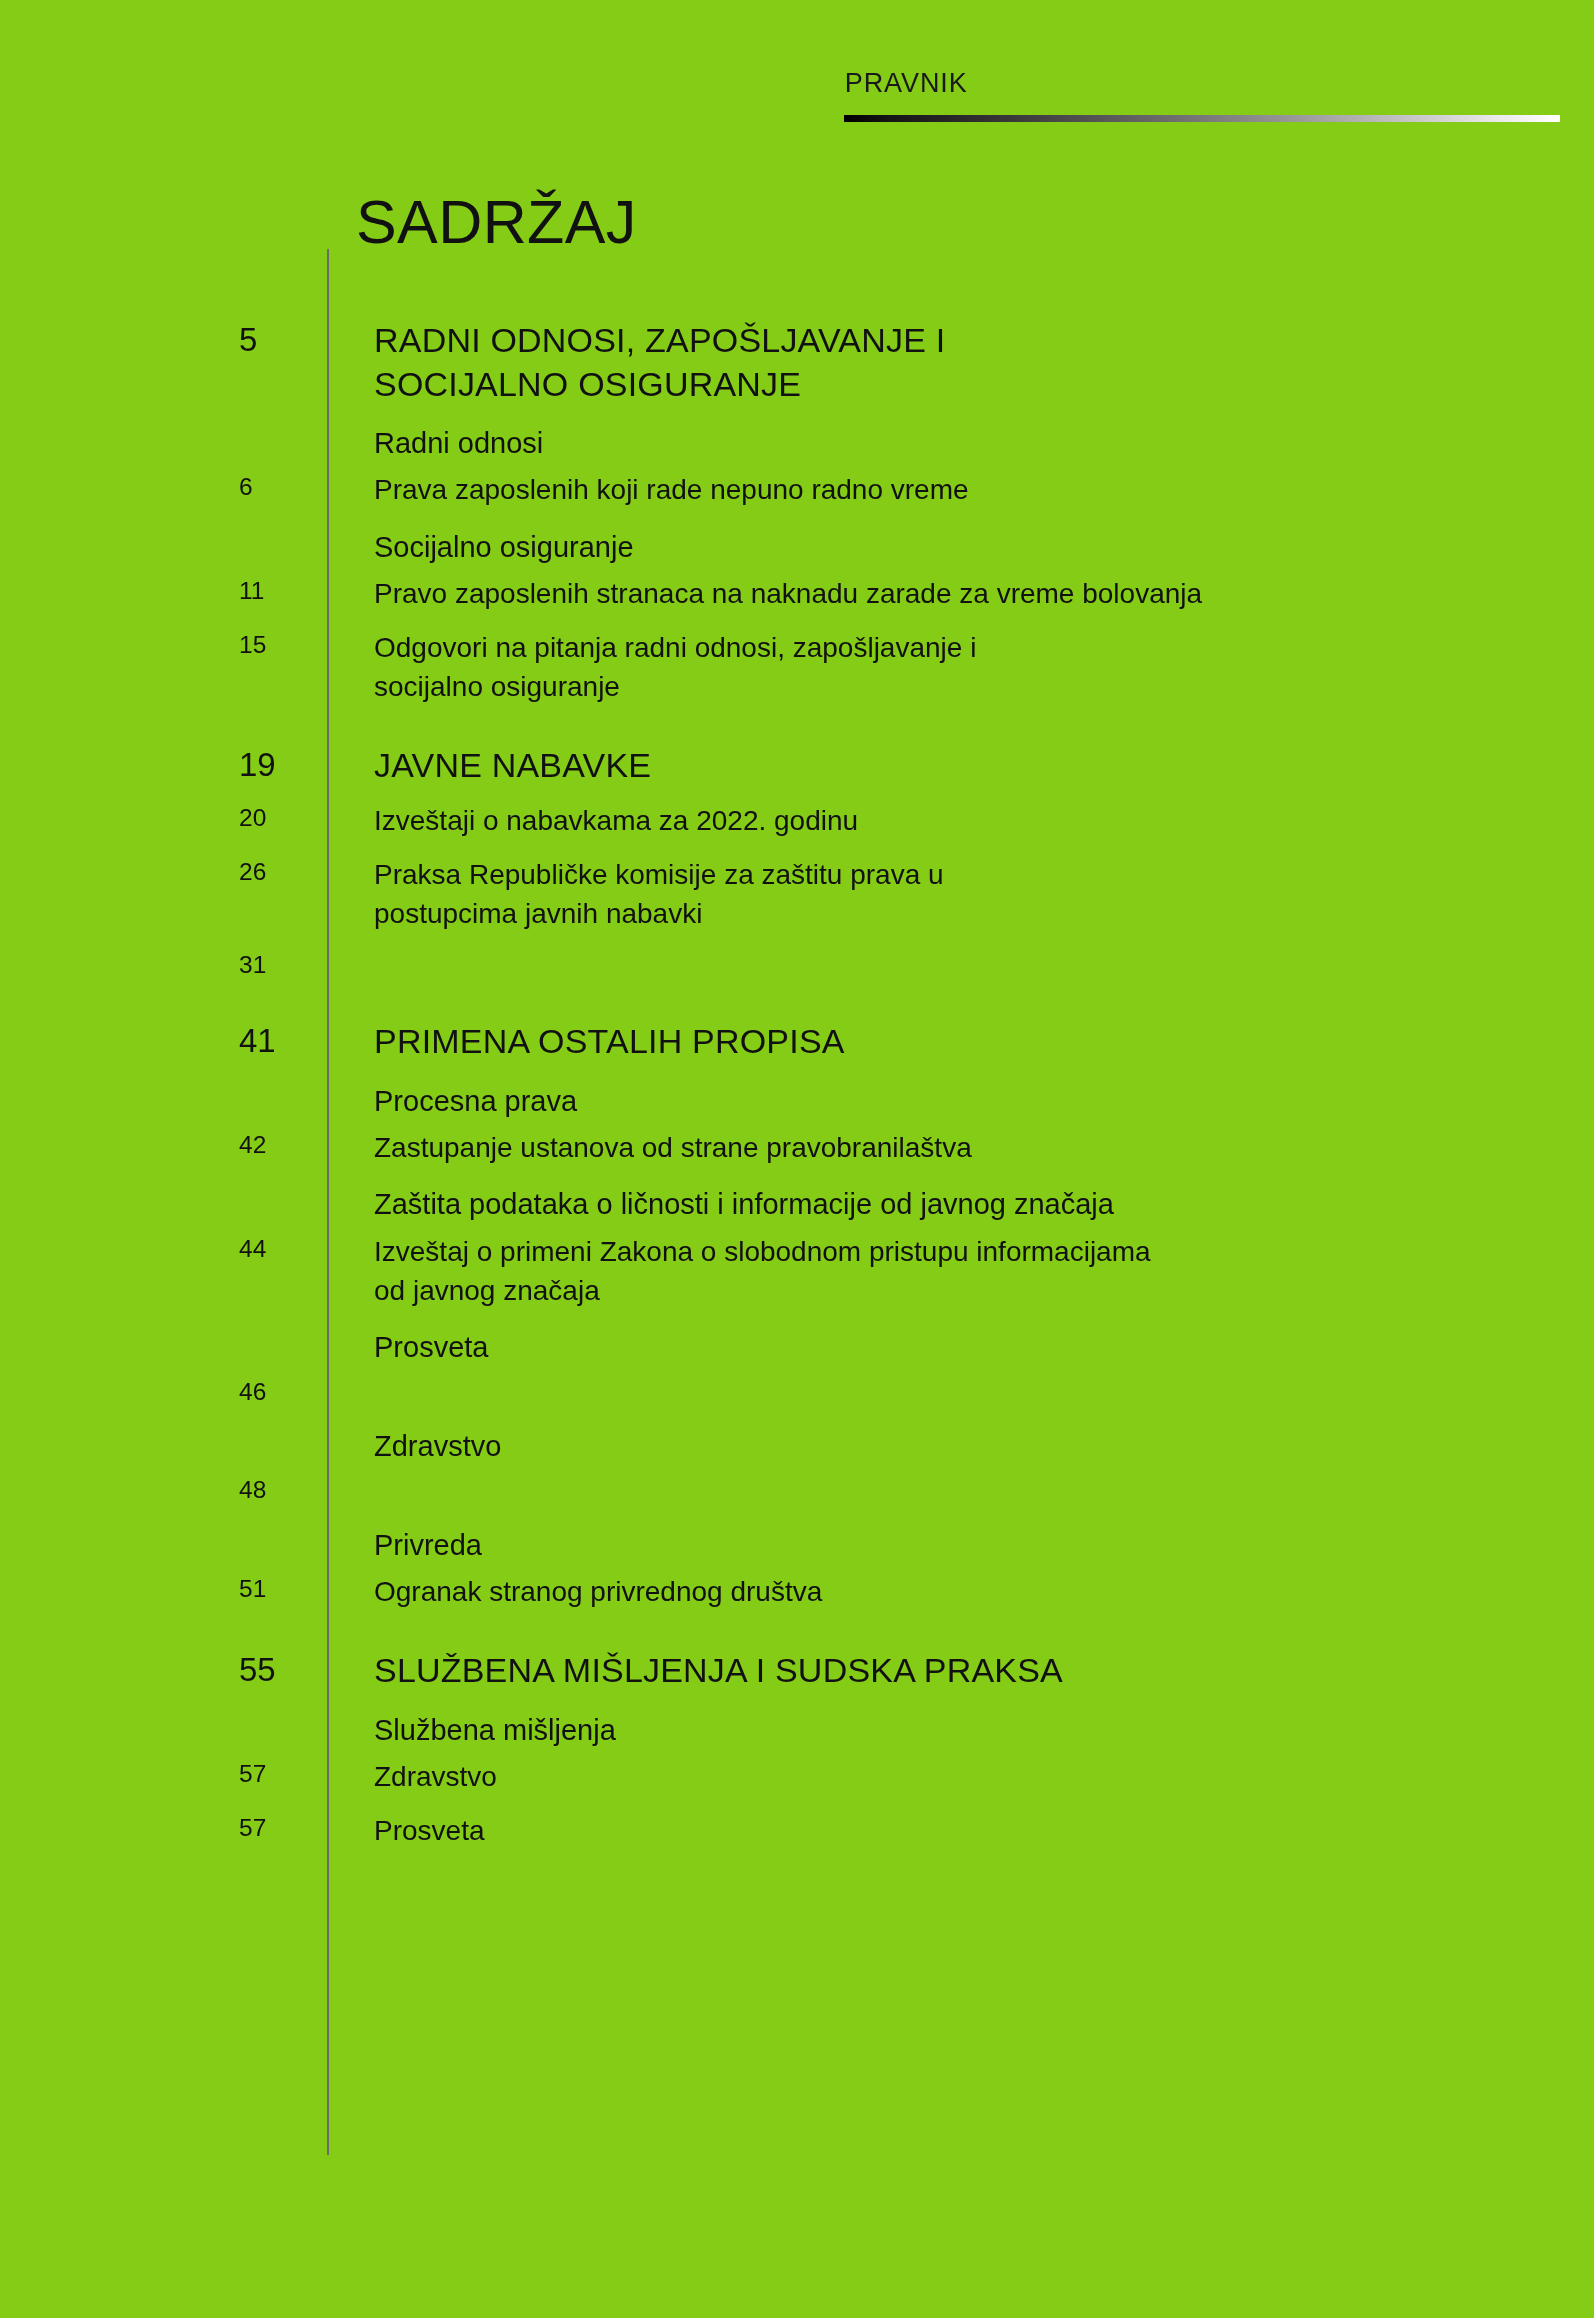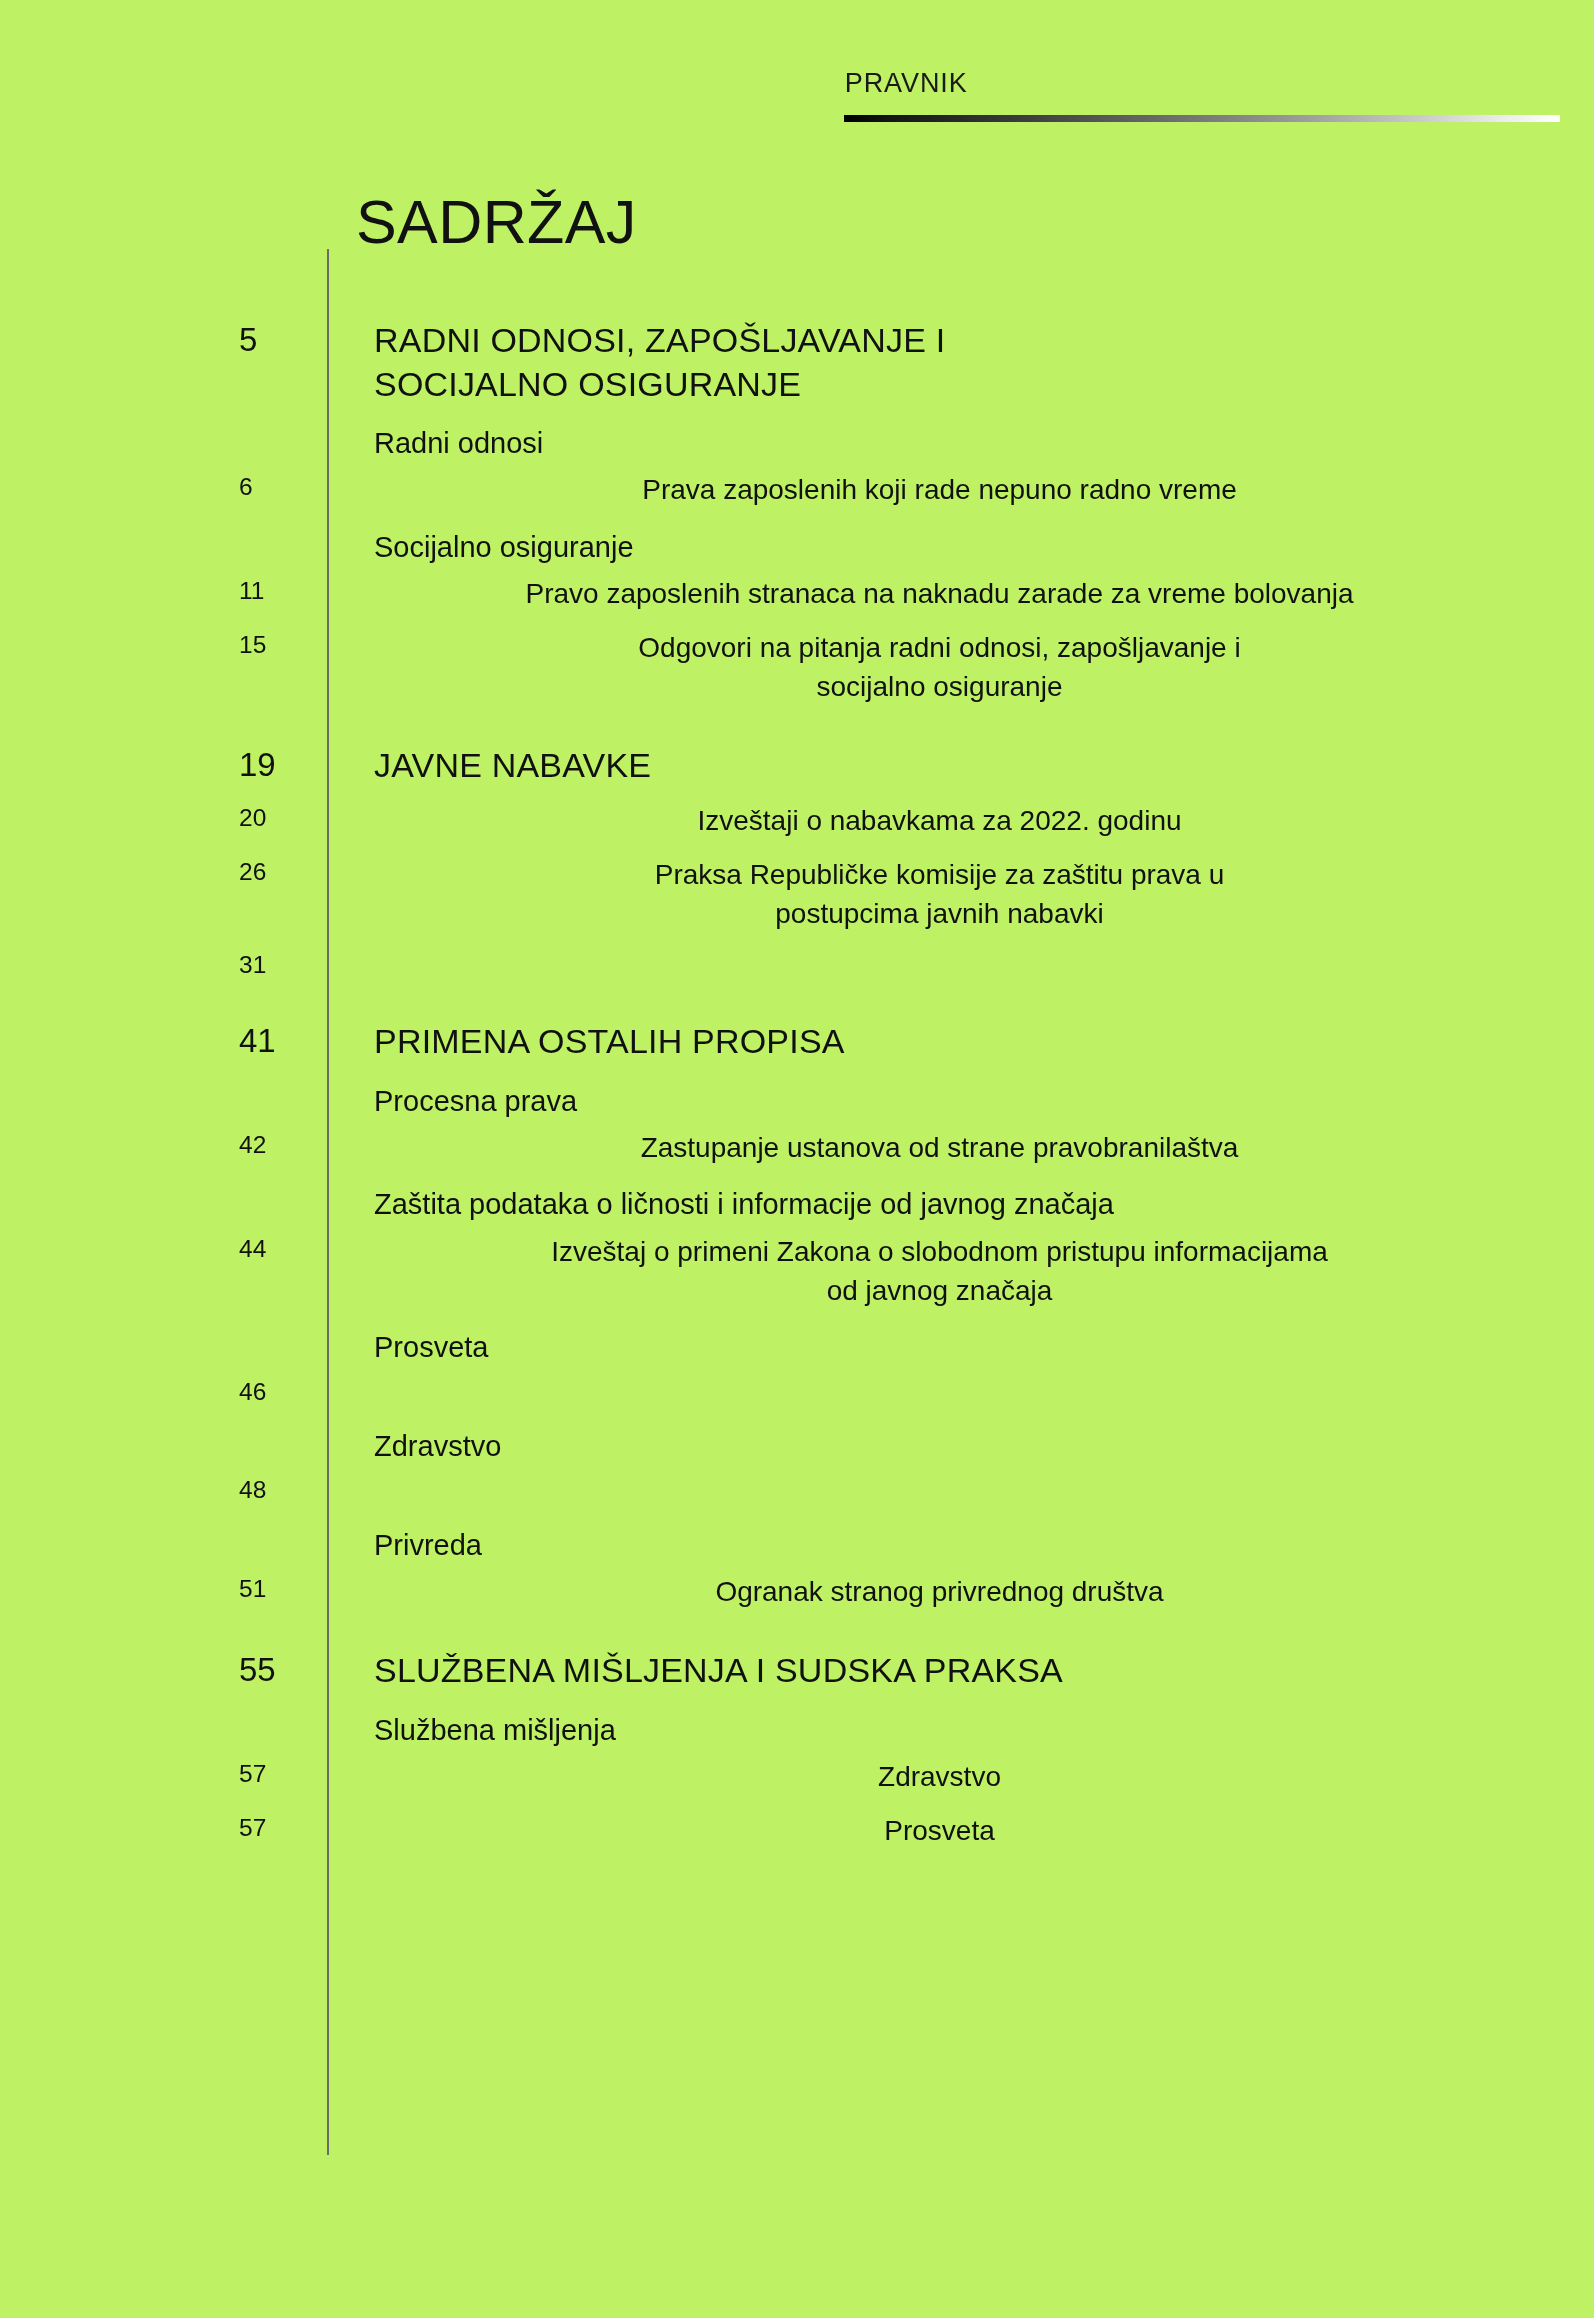--- a/index.html
+++ b/index.html
@@ -9,21 +9,21 @@
   }
   body {
     font-family: "Liberation Sans", "DejaVu Sans", sans-serif;
     color: #111111;
     -webkit-font-smoothing: antialiased;
   }
   .page {
     position: relative;
     width: 1594px;
     height: 2319px;
-    background: #bef264;
+    background: #84cc16;
     overflow: hidden;
     box-sizing: border-box;
   }
 
   
   .runhead {
     position: absolute;
     left: 844px;
     top: 70px;
     width: 720px;
@@ -132,21 +132,20 @@
   
   .row.entry .num {
     font-size: 24.5px;
     font-weight: 300;
     line-height: 1.40;
   }
   .row.entry .txt {
     font-size: 28px;
     font-weight: 300;
     line-height: 1.40;
-    text-align: center;
   }
 
   
   .sp-section-top   { height: 38px; }
   .sp-section-after { height: 13px; }
   .sp-sub-top       { height: 18px; }
   .sp-sub-after     { height: 8.2px; }
   .sp-entry         { height: 14.7px; }
 </style>
 </head>

